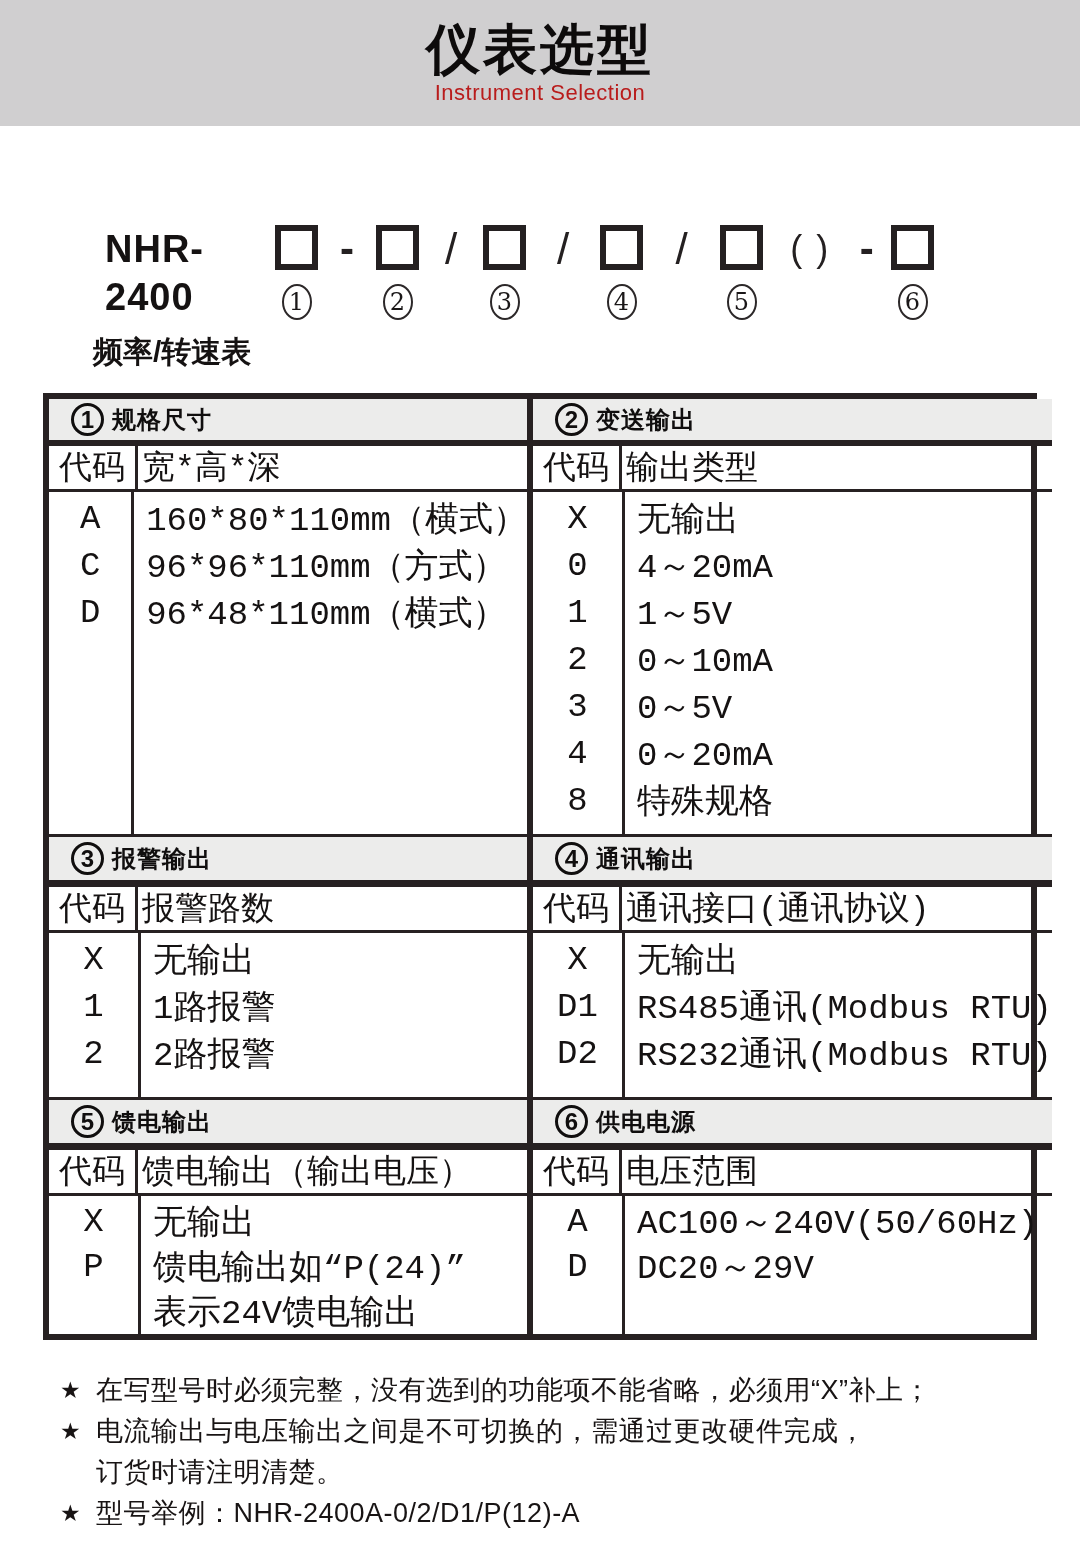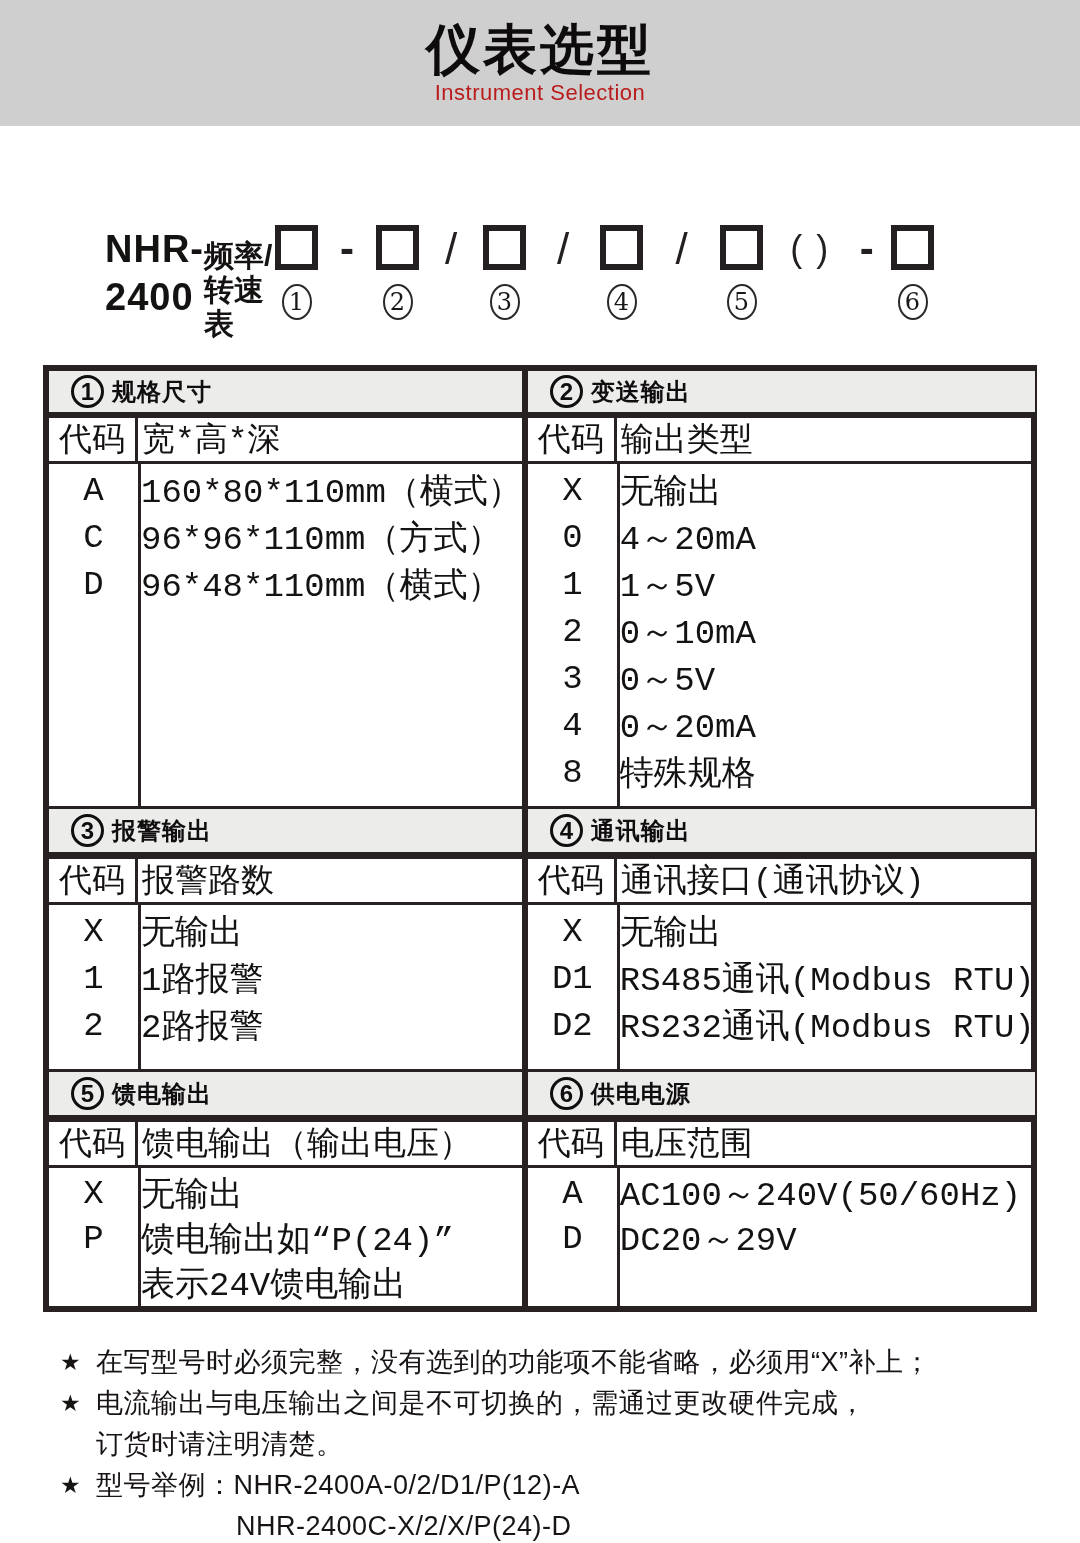--- a/index.html
+++ b/index.html
@@ -8,21 +8,21 @@
 
   
   .banner { width:1080px; height:126px; background:#d0cfd0; display:flex;
     flex-direction:column; align-items:center; justify-content:center; }
   .banner-title { font-size:54px; font-weight:700; letter-spacing:3px; color:#0d0b0b; line-height:58px; }
   .banner-sub { font-size:22px; color:#b91c1c; margin-top:2px; letter-spacing:0.5px; }
 
   
   .mrow { display:flex; margin:99px 0 0 93px; align-items:flex-start; }
   .mcol { display:flex; flex-direction:column; align-items:center; }
-  .mlabelcol { width:182px; display:flex; flex-direction:row; align-items:flex-start; }
+  .mlabelcol { width:182px; display:flex; flex-direction:column; align-items:flex-start; }
   .mprefix { font-size:38px; font-weight:700; line-height:48px; letter-spacing:1px; padding-left:12px;
     font-family:"Liberation Sans","DejaVu Sans",sans-serif; }
   .msublabel { font-size:30px; font-weight:700; line-height:34px; margin-top:14px; }
   .boxcol { width:43px; }
   .mbox { width:43px; height:45px; border:6px solid #242021; background:#fff; }
   .sepcol { display:flex; flex-direction:column; align-items:center; justify-content:flex-start; }
   .sepglyph { height:48px; display:flex; align-items:center; justify-content:center;
     font-size:44px; font-weight:400; color:#242021; }
   .mdash { font-weight:900; font-size:42px; }
   .mparen { font-size:36px; letter-spacing:14px; padding-left:10px; }
@@ -46,21 +46,21 @@
   .circ2 { width:33px; height:33px; border:3px solid #100e0e; border-radius:50%; flex:0 0 auto;
     display:inline-flex; align-items:center; justify-content:center;
     font-size:24px; font-weight:700; font-family:"Liberation Sans",sans-serif; color:#100e0e; }
   .sec-title { font-size:24px; font-weight:700; color:#100e0e; letter-spacing:1px; }
   .tserif { font-family:"Liberation Mono","DejaVu Sans Mono",monospace; }
   .subhead { height:46px; border-bottom:3px solid #272122; display:flex; font-size:33px; }
   .code-h { width:89px; border-right:3px solid #272122; display:flex; align-items:center; justify-content:center; }
   .desc-h { flex:1; display:flex; align-items:center; padding-left:4px; white-space:nowrap; }
   .rows { flex:1; display:flex; }
   .code-col { width:92px; border-right:3px solid #272122; padding-top:3px; }
-  .desc-col { flex:1; padding-left:0; padding-top:3px; }
+  .desc-col { flex:1; padding-left:12px; padding-top:3px; }
   .cell { height:47px; display:flex; align-items:center; font-size:34px; white-space:nowrap; }
   .code-col .cell { justify-content:center; }
   .h-c .cell { height:45px; }
 
   
   .notes { margin:30px 0 0 60px; font-size:27px; color:#181414; }
   .nline { display:flex; align-items:flex-start; line-height:40px; margin-bottom:1px; }
   .starcol { width:36px; font-size:23px; line-height:40px; color:#181414; flex:0 0 auto; }
   .ntext { line-height:40px; letter-spacing:0.5px; }
   .indent1 { padding-left:36px; }

